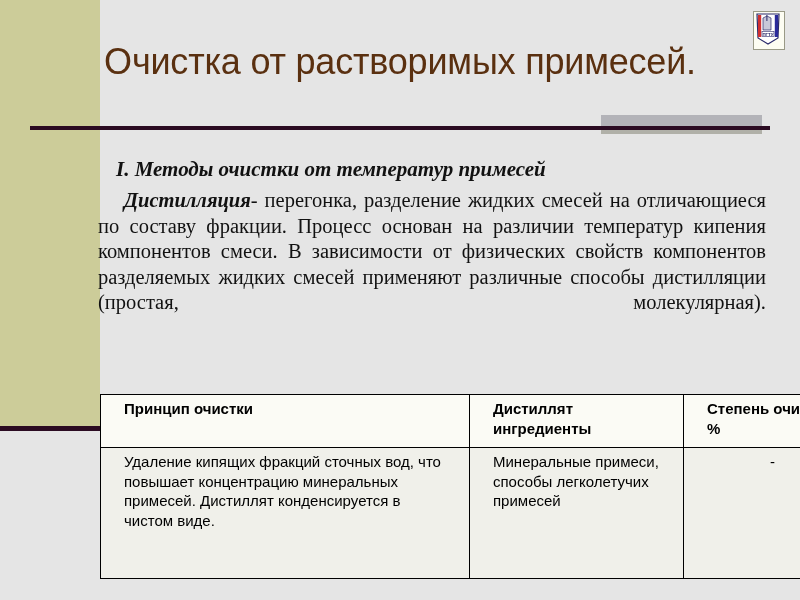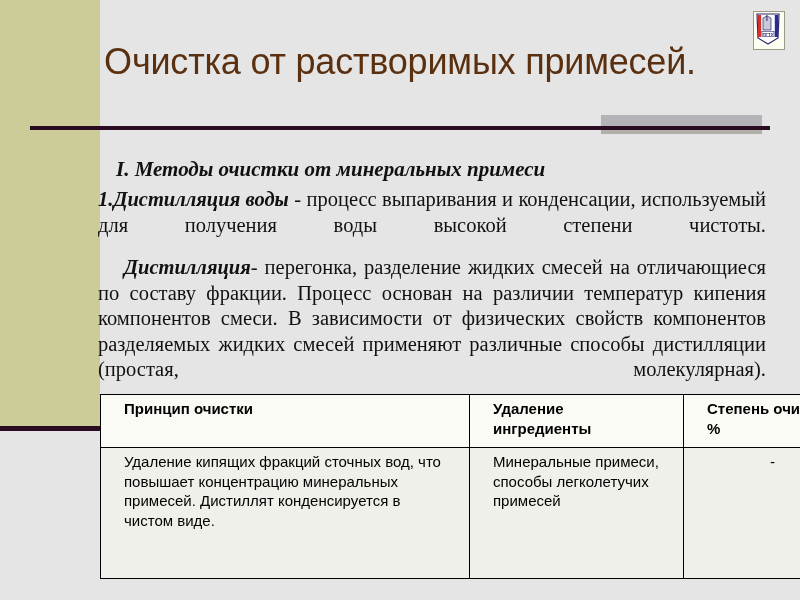--- a/index.html
+++ b/index.html
@@ -151,37 +151,34 @@
       <rect x="20.8" y="3" width="3.2" height="22" fill="#2a2a9a"></rect>
       <path d="M9 6 L13 4 L17 6 L17 18 L9 18 Z" fill="#c8c8d8" stroke="#2a2a6a" stroke-width="0.7"></path>
       <rect x="12.4" y="3" width="1" height="6" fill="#2a2a6a"></rect>
       <rect x="8" y="19.5" width="12" height="5" fill="#ffffff" stroke="#2a2a6a" stroke-width="0.6"></rect>
       <text x="14" y="23.6" font-family="Liberation Sans, sans-serif" font-size="4.4" font-weight="bold" fill="#1b1b5e" text-anchor="middle">ПГТУ</text>
     </svg>
   </div>
 
   <div class="body-block">
 
-    <div class="heading-1">I.  Методы очистки от минеральных примеси</div>
+    <div class="heading-1">I.  Методы очистки от температур примесей</div>
 
-    <p class="para">
-      <b>1.</b><b>Дистилляция  воды</b><span> - процесс выпаривания и конденсации, используемый для получения воды высокой степени чистоты.</span>
-    </p>
 
     <p class="para p2">
       <span class="p2-first"></span><b>Дистилляция</b><span>- перегонка, разделение жидких смесей на отличающиеся по составу фракции. Процесс основан на различии температур кипения компонентов смеси. В зависимости от физических свойств компонентов разделяемых жидких смесей применяют различные способы дистилляции (простая, молекулярная).</span>
     </p>
 
   </div>
 
   <table class="data-table">
     <thead>
       <tr>
         <th class="col-1">Принцип очистки</th>
-        <th class="col-2">Удаление ингредиенты</th>
+        <th class="col-2">Дистиллят ингредиенты</th>
         <th class="col-3">Степень очистки, %</th>
       </tr>
     </thead>
     <tbody>
       <tr>
         <td class="col-1">Удаление кипящих фракций сточных вод, что повышает концентрацию минеральных примесей. Дистиллят конденсируется в чистом виде.</td>
         <td class="col-2">Минеральные примеси, способы легколетучих примесей</td>
         <td class="col-3 cell-center">-</td>
       </tr>
     </tbody>

